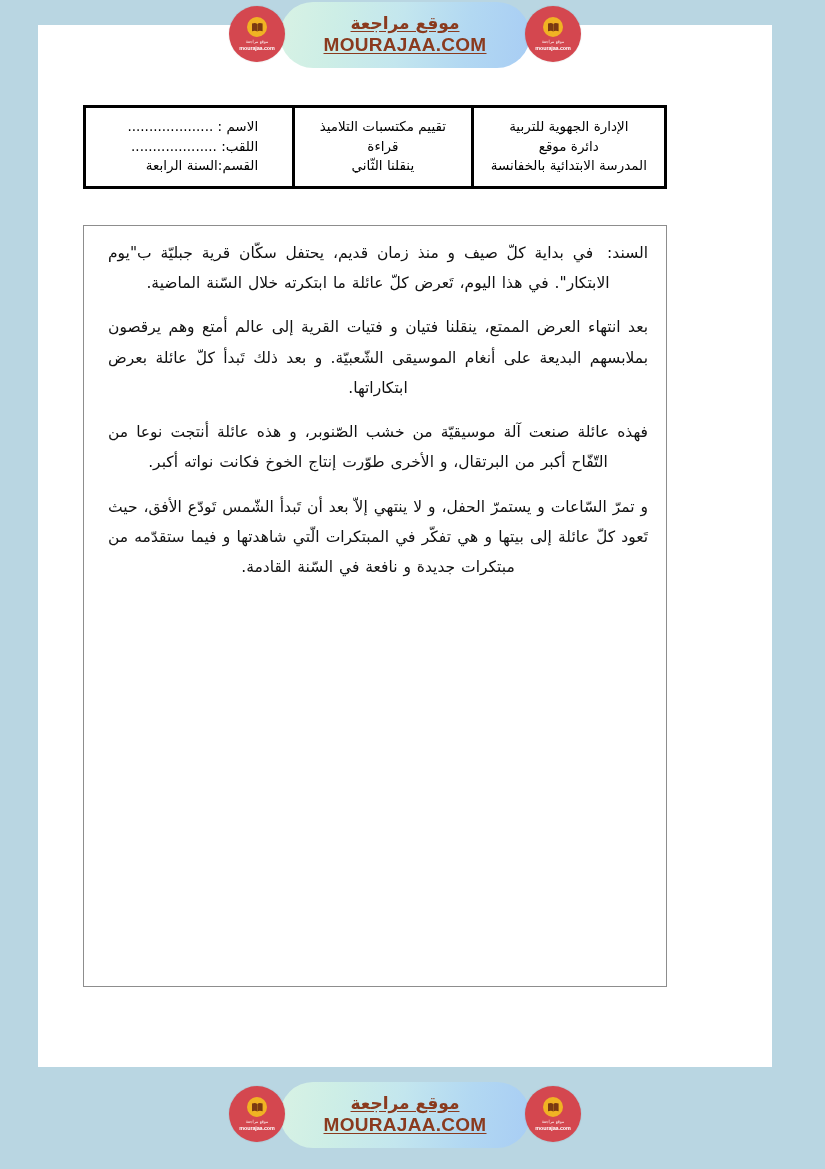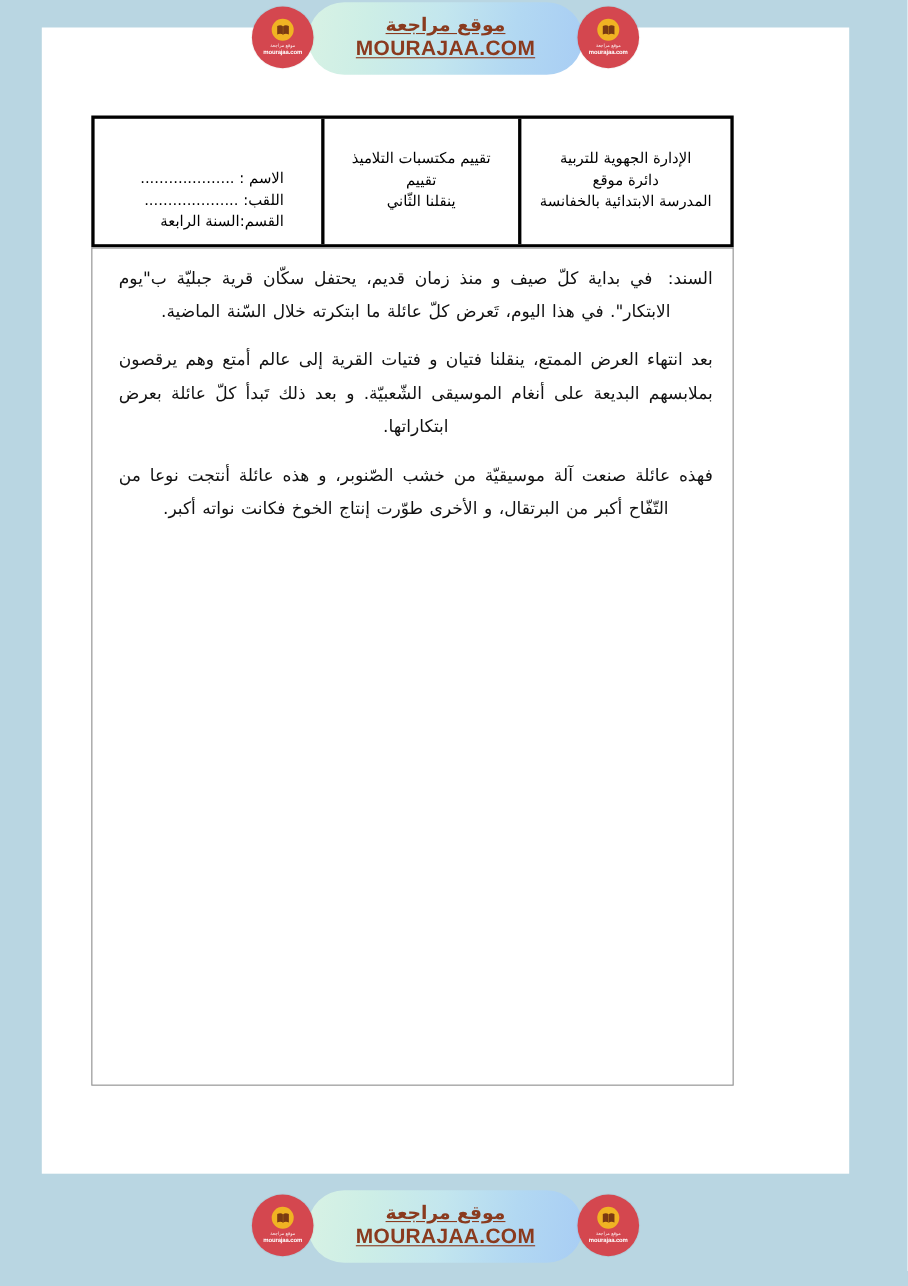--- a/index.html
+++ b/index.html
@@ -151,21 +151,21 @@
     justify-content: center;
     font-family: "DejaVu Sans", sans-serif;
     font-size: 13.5px;
     line-height: 1.45;
     color: #000000;
     direction: rtl;
     min-height: 78px;
   }
   .header-cell.school  { width: 206px; text-align: center; border-left: 3px solid #000000; }
   .header-cell.subject { width: 190px; text-align: center; border-left: 3px solid #000000; margin-left: 26px; }
-  .header-cell.pupil   { width: 192px; text-align: right; margin-top: 36px; }
+  .header-cell.pupil   { width: 192px; text-align: right; }
 
   .header-cell .row-line { white-space: nowrap; }
   .dots { letter-spacing: 1px; }
 
   
   .passage-box {
     position: absolute;
     left: 83px;    
     top: 225px;    
     width: 584px;
@@ -231,21 +231,21 @@
 <div class="header-table">
 
   <div class="header-cell school">
     <span class="row-line">الإدارة الجهوية للتربية</span>
     <span class="row-line">دائرة موقع</span>
     <span class="row-line">المدرسة الابتدائية بالخفانسة</span>
   </div>
 
   <div class="header-cell subject">
     <span class="row-line">تقييم مكتسبات التلاميذ</span>
-    <span class="row-line">تقييم</span>
+    <span class="row-line">قراءة</span>
     <span class="row-line">ينقلنا الثّاني</span>
   </div>
 
   <div class="header-cell pupil">
     <span class="row-line">
       <span>الاسم :</span>
       <span class="dots">....................</span>
     </span>
     <span class="row-line">
       <span>اللقب:</span>
@@ -264,20 +264,23 @@
 
 
   <p class="passage-para">
     <span>بعد انتهاء العرض الممتع، ينقلنا فتيان و فتيات القرية إلى عالم أمتع وهم يرقصون بملابسهم البديعة على أنغام الموسيقى الشّعبيّة. و بعد ذلك تَبدأ كلّ عائلة بعرض ابتكاراتها.</span>
   </p>
 
   <p class="passage-para">
     <span>فهذه عائلة صنعت آلة موسيقيّة من خشب الصّنوبر، و هذه عائلة أنتجت نوعا من التّفّاح أكبر من البرتقال، و الأخرى طوّرت إنتاج الخوخ فكانت نواته أكبر.</span>
   </p>
 
+  <p class="passage-para">
+    <span>و تمرّ السّاعات و يستمرّ الحفل، و لا ينتهي إلاّ بعد أن تَبدأ الشّمس تَودّع الأفق، حيث تَعود كلّ عائلة إلى بيتها و هي تفكّر في المبتكرات الّتي شاهدتها و فيما ستقدّمه من مبتكرات جديدة و نافعة في السّنة القادمة.</span>
+  </p>
 
 </div>
 
 <div class="brand-banner bottom">
   <div class="brand-pill"></div>
 
   <div class="brand-logo left">
     <span class="logo-mark">
       <svg width="13" height="11" viewBox="0 0 13 11" aria-hidden="true">
         <path d="M1 1.6 C3 0.6, 5 0.6, 6.2 1.9 L6.2 9.6 C5 8.4, 3 8.4, 1 9.3 Z" fill="#7a3a12"></path>

